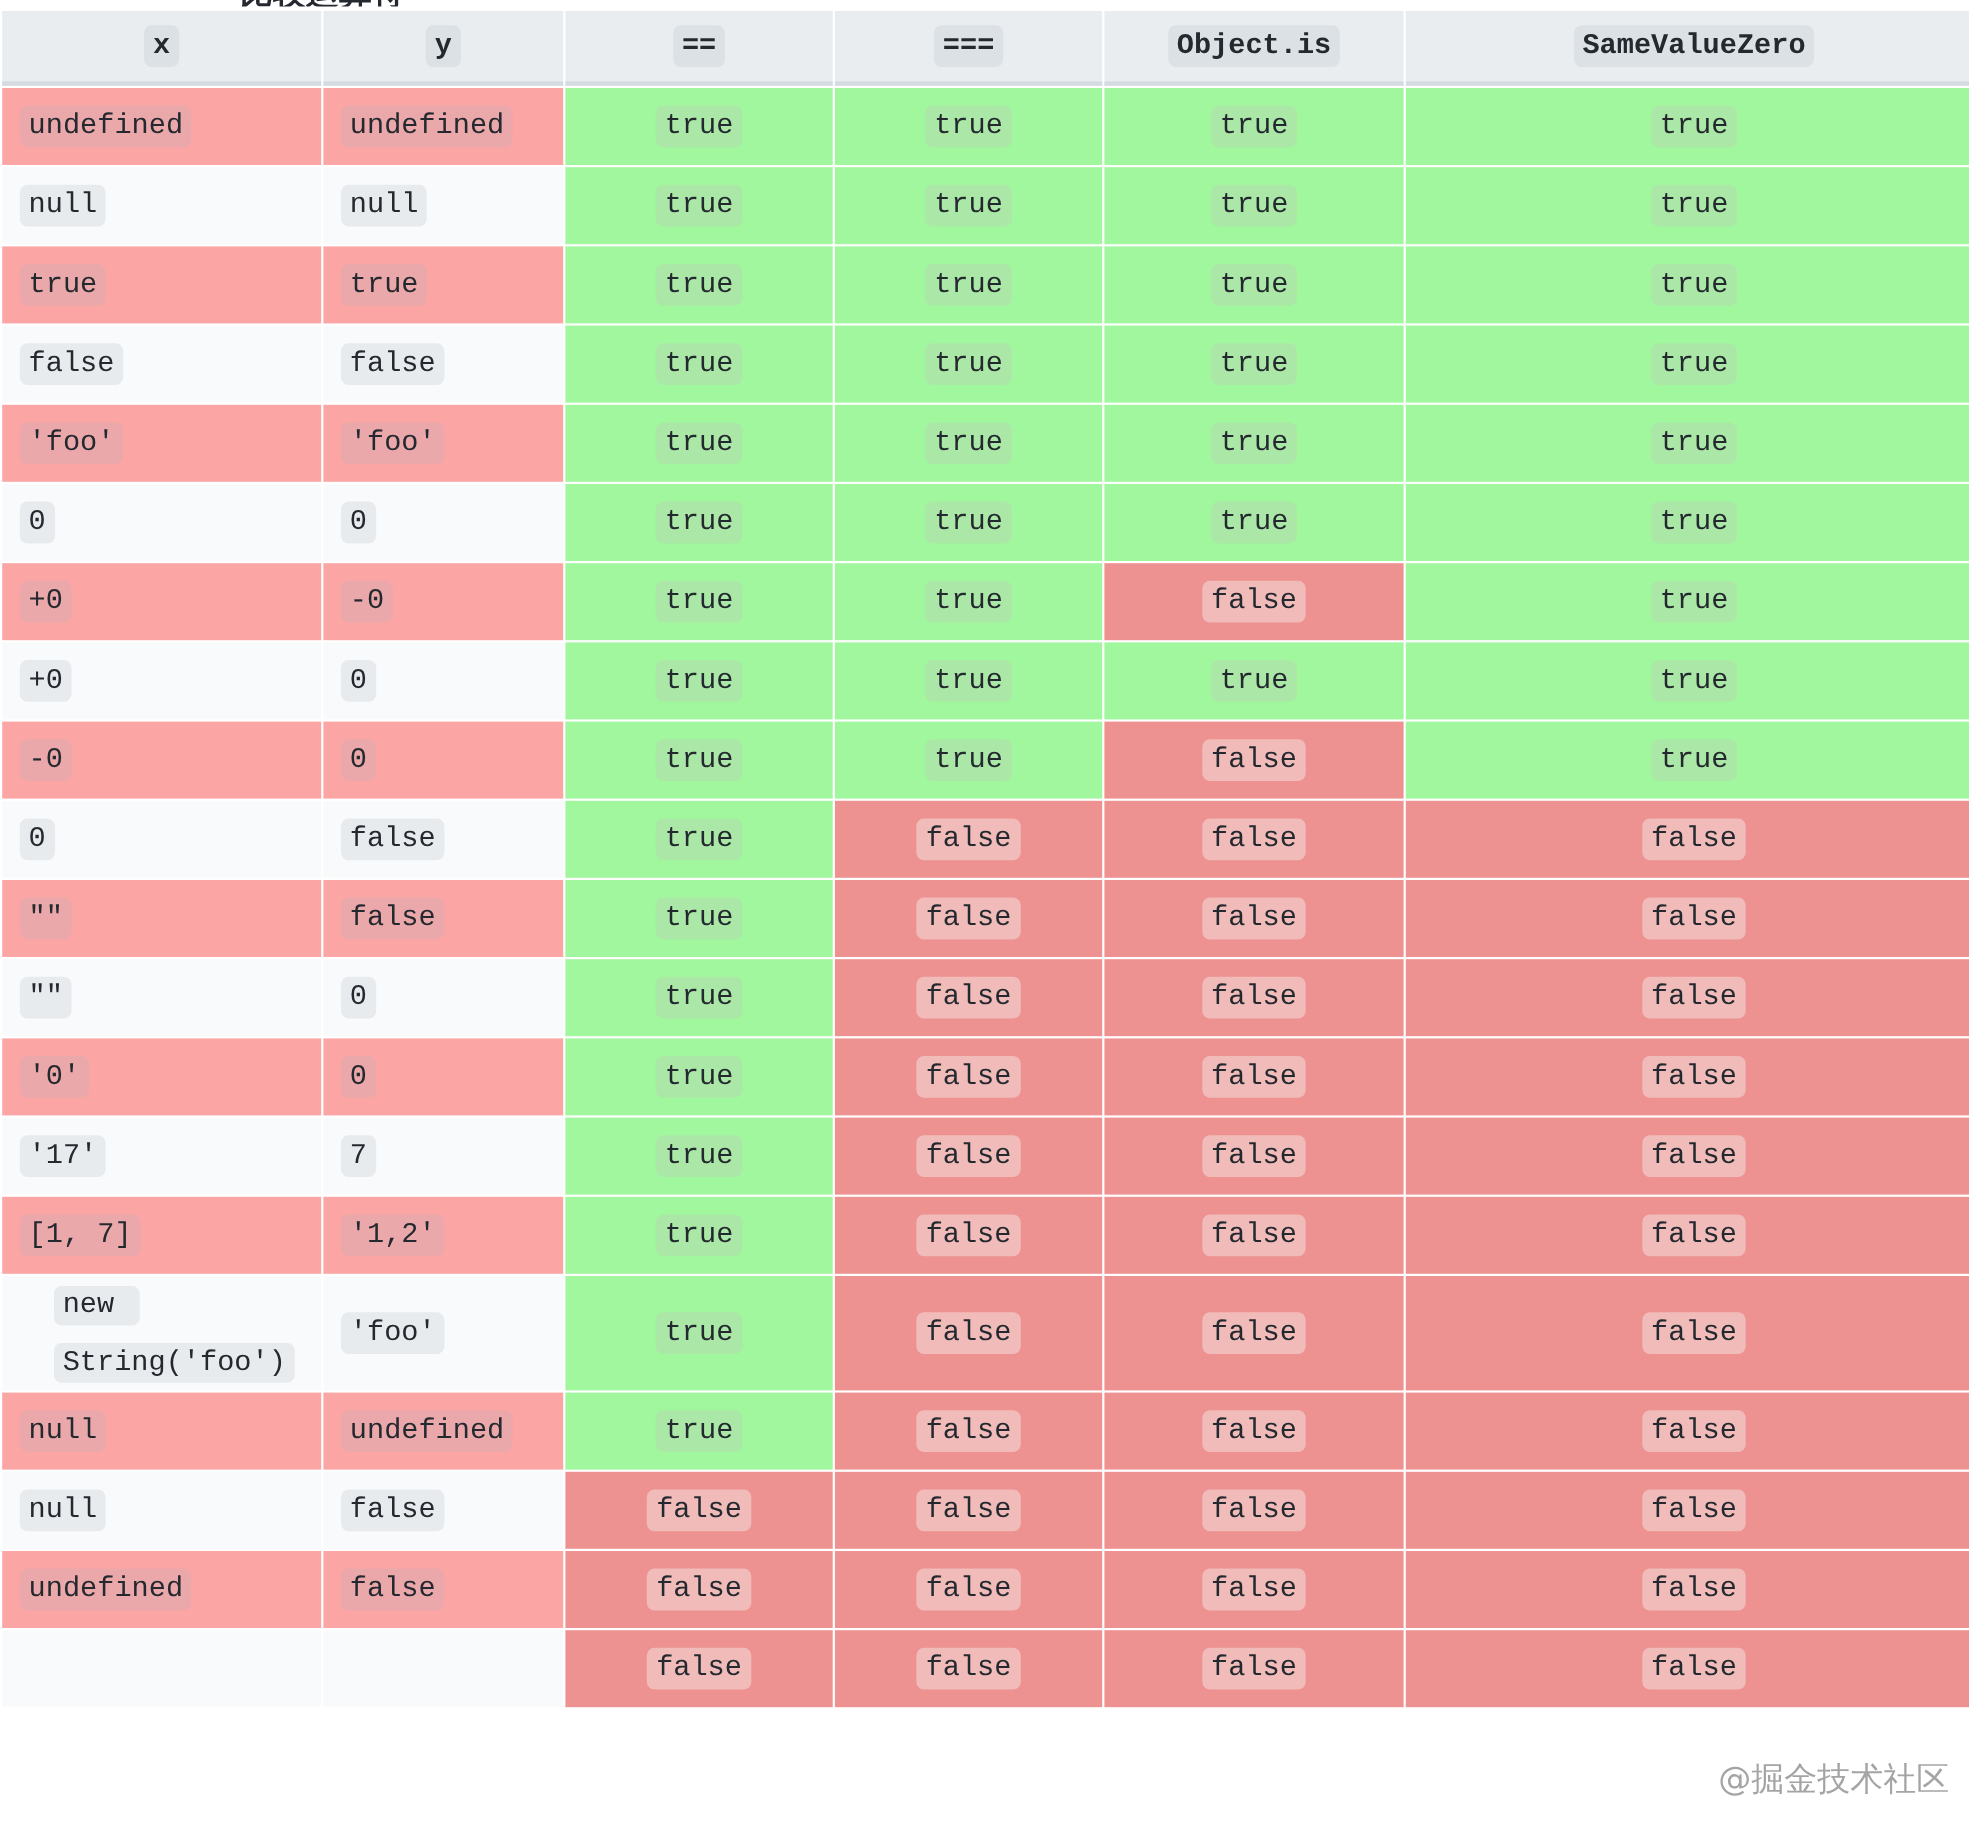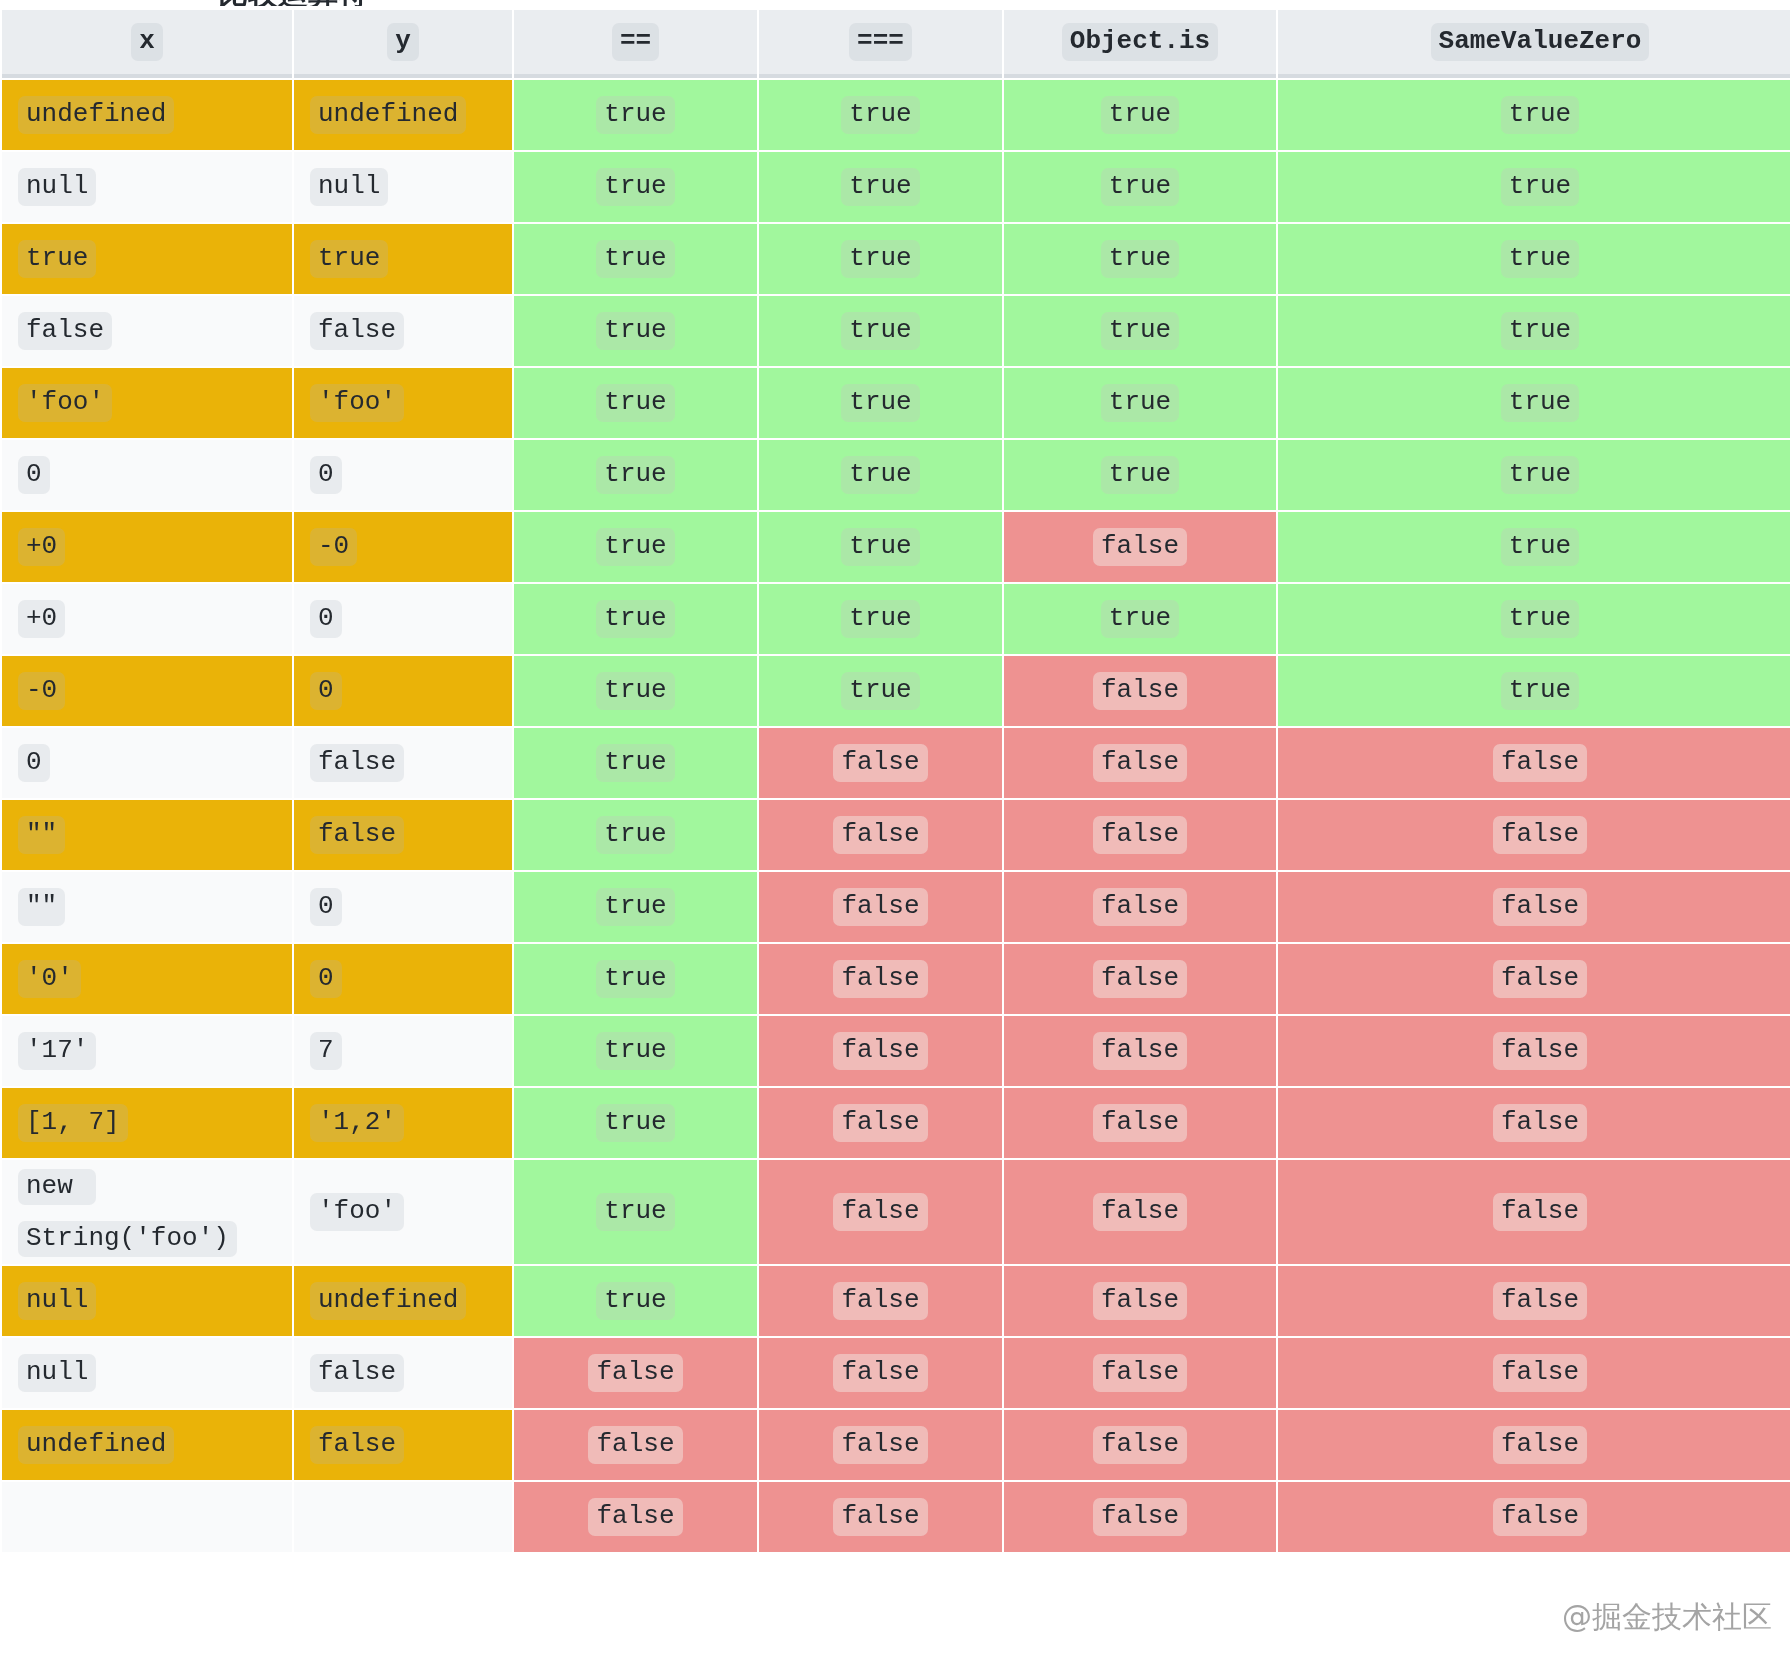--- a/index.html
+++ b/index.html
@@ -85,21 +85,21 @@
     font-family: "Liberation Mono", monospace;
     font-size: 26px;
     color: #24292f;
   }
 
   td.val-col {
     background: #f6f8fa;
     text-align: left;
   }
   tbody tr.odd td.val-col {
-    background: #eab308;
+    background: #fca5a5;
   }
   tbody tr.even td.val-col {
     background: #f9fafb;
   }
 
   td.res {
     text-align: center;
   }
   td.res.t { background: #a1f79d; }
   td.res.f { background: #ee9291; }
@@ -117,20 +117,21 @@
     word-break: break-word;
   }
   td.res.t code.ic { background: rgba(180, 220, 175, 0.55); }
   td.res.f code.ic { background: rgba(240, 200, 198, 0.75); }
 
   td.val-col code.ic.wrap {
     display: inline;
     box-decoration-break: clone;
     -webkit-box-decoration-break: clone;
     line-height: 2.0;
+    margin-left: 31px;
   }
 
   .watermark {
     position: absolute;
     right: 18px;
     bottom: 28px;
     font-family: "DejaVu Sans", sans-serif;
     font-size: 30px;
     color: rgba(90, 90, 90, 0.55);
     white-space: nowrap;

